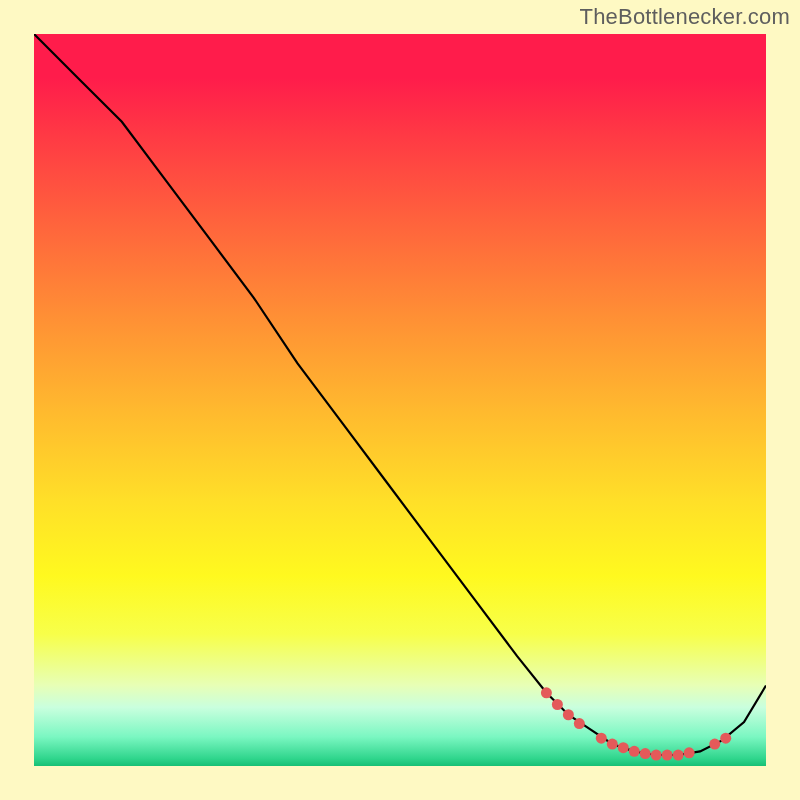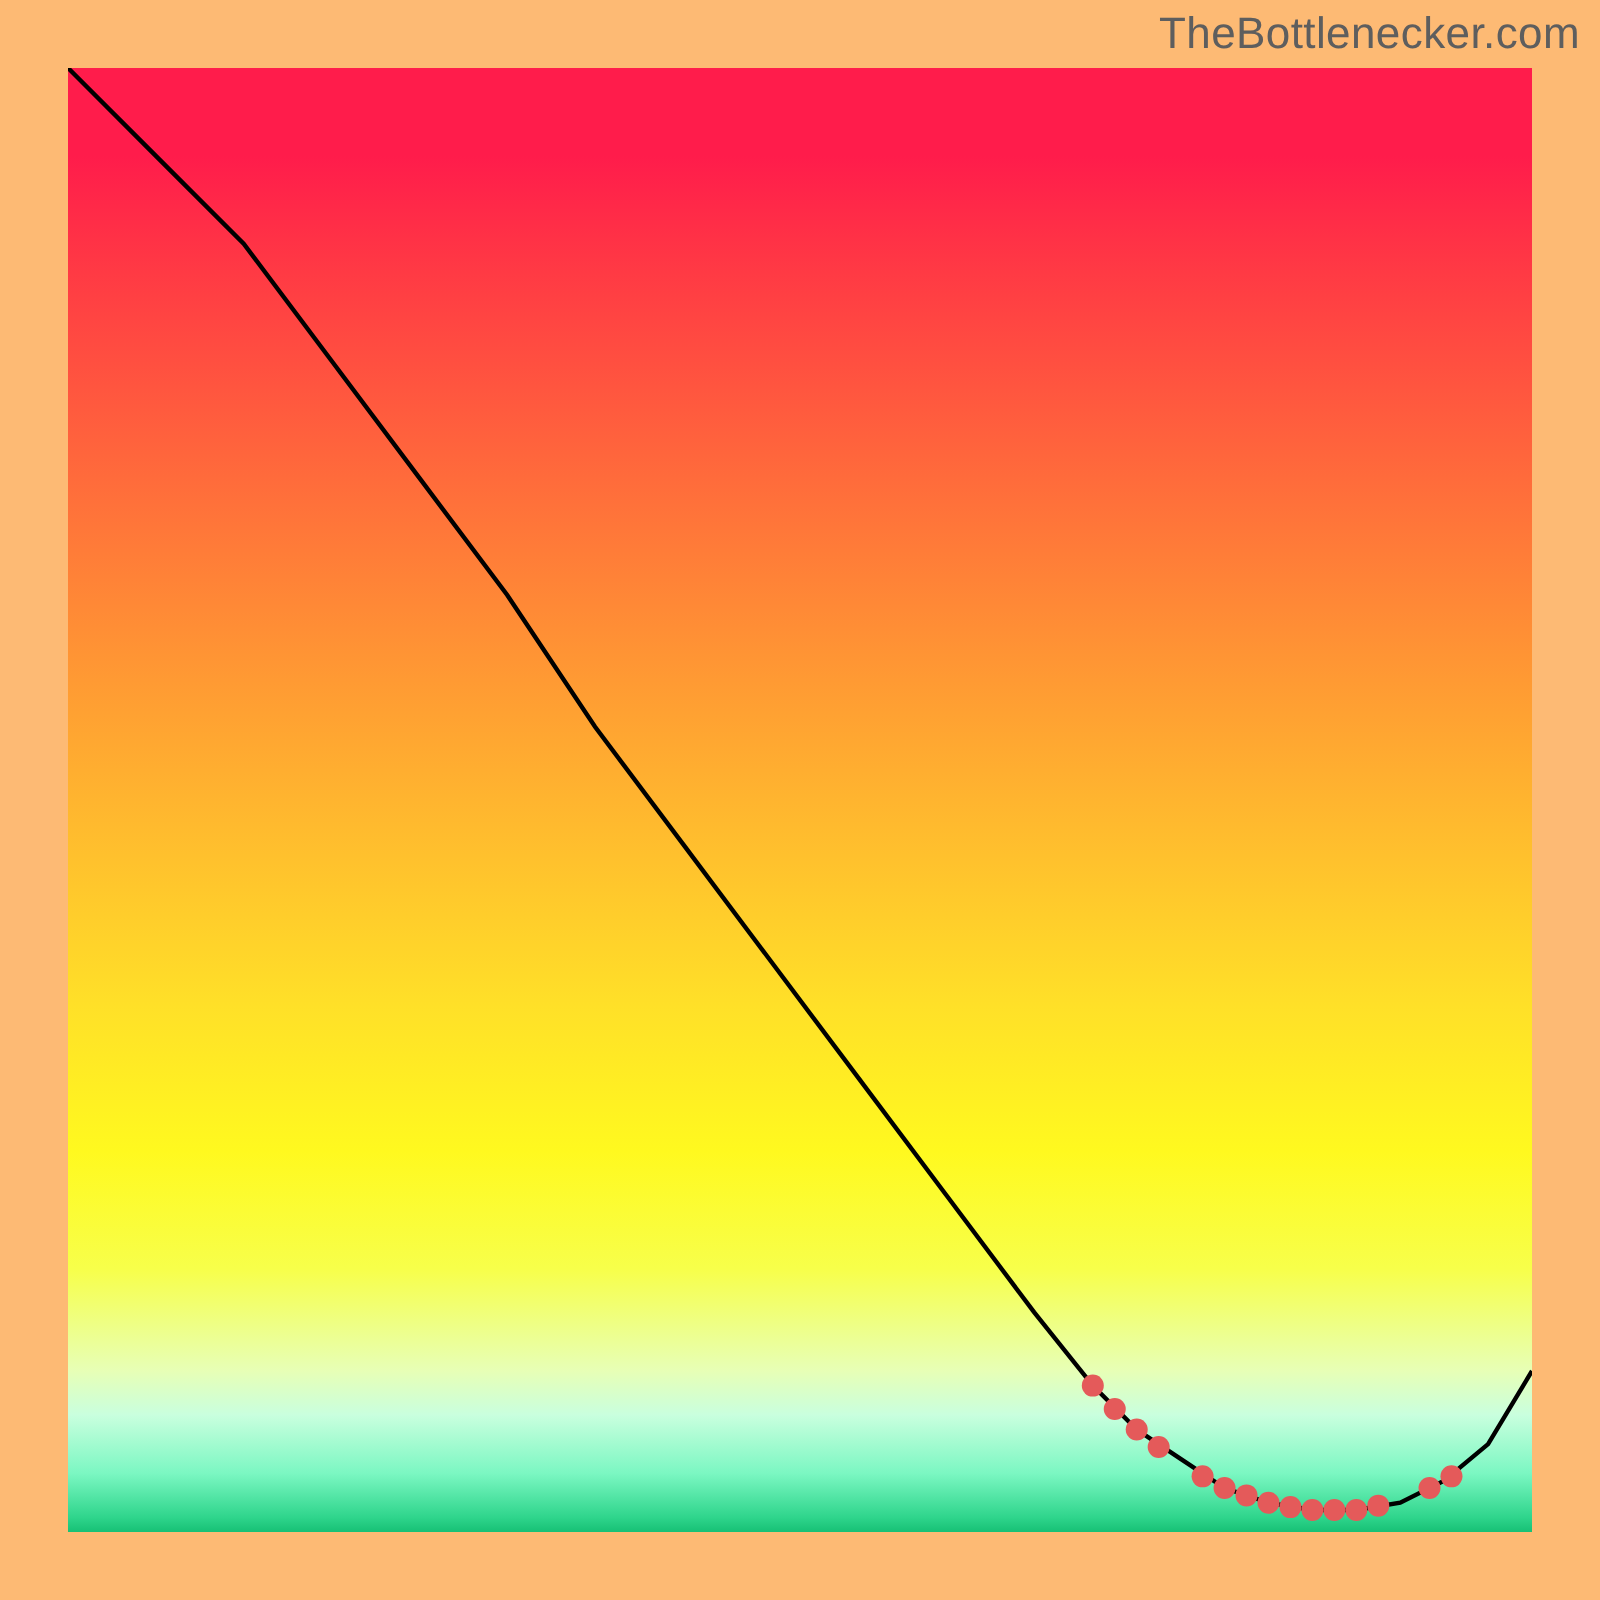--- a/index.html
+++ b/index.html
@@ -10,21 +10,21 @@
     background: #000;
     overflow: hidden;
     font-family: Arial, Helvetica, sans-serif;
   }
   .frame {
     position: absolute;
     left: 0;
     top: 0;
     width: 800px;
     height: 800px;
-    background: #fdba74;
+    background: #fef9c3;
   }
   .attribution {
     position: absolute;
     top: 4px;
     right: 10px;
     color: #5e5e5e;
     font-size: 22px;
     font-weight: 500;
     letter-spacing: 0.2px;
   }

